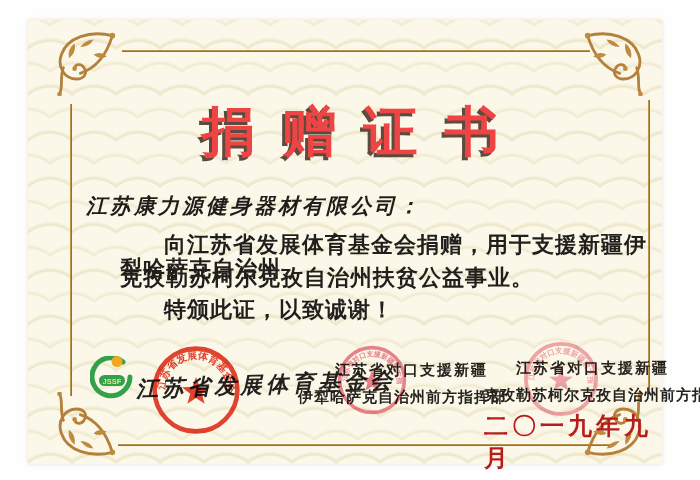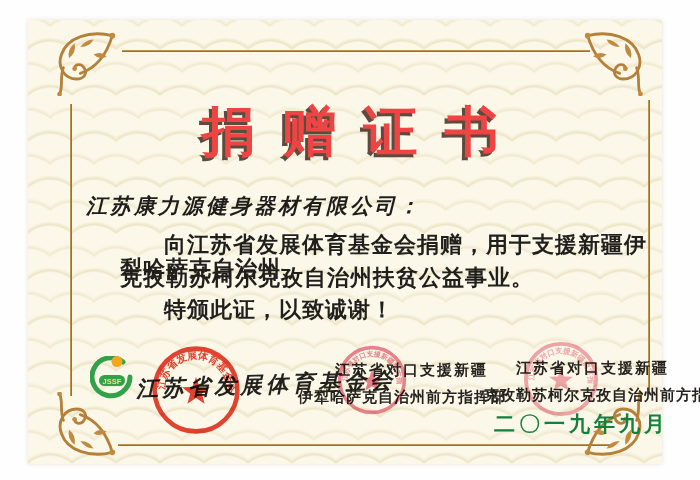--- a/index.html
+++ b/index.html
@@ -54,22 +54,22 @@
   .stamp-yili{left:336px;top:344px;opacity:.85;}
   .stamp-kezhou{left:522px;top:340px;opacity:.8;}
   .issuer{
     position:absolute;text-align:right;color:#26231f;font-weight:bold;
   }
   .issuer .l1{font-size:15px;letter-spacing:2px;}
   .issuer .l2{font-size:15px;letter-spacing:1px;margin-top:8px;white-space:nowrap;}
   .iss-yili{left:298px;top:361px;width:190px;}
   .iss-kezhou{left:484px;top:359px;width:185px;}
   .dateline{
-    position:absolute;left:484px;top:410px;width:185px;text-align:right;
-    font-size:21px;color:#15803d;letter-spacing:4px;font-weight:bold;
+    position:absolute;left:484px;top:410px;width:185px;text-align:left;
+    font-size:24px;color:#b91c1c;letter-spacing:4px;font-weight:bold;
   }
 </style>
 </head>
 <body>
 
 <svg width="0" height="0" style="position:absolute">
   <defs>
     <symbol id="flourish" viewBox="0 0 70 70">
       <g stroke="#b5813a" fill="none" stroke-width="3" stroke-linecap="round">
         <path d="M64,6 C40,0 16,8 10,26 C5,40 14,52 26,52 C34,52 38,46 34,40 C31,35 24,36 24,41"></path>

